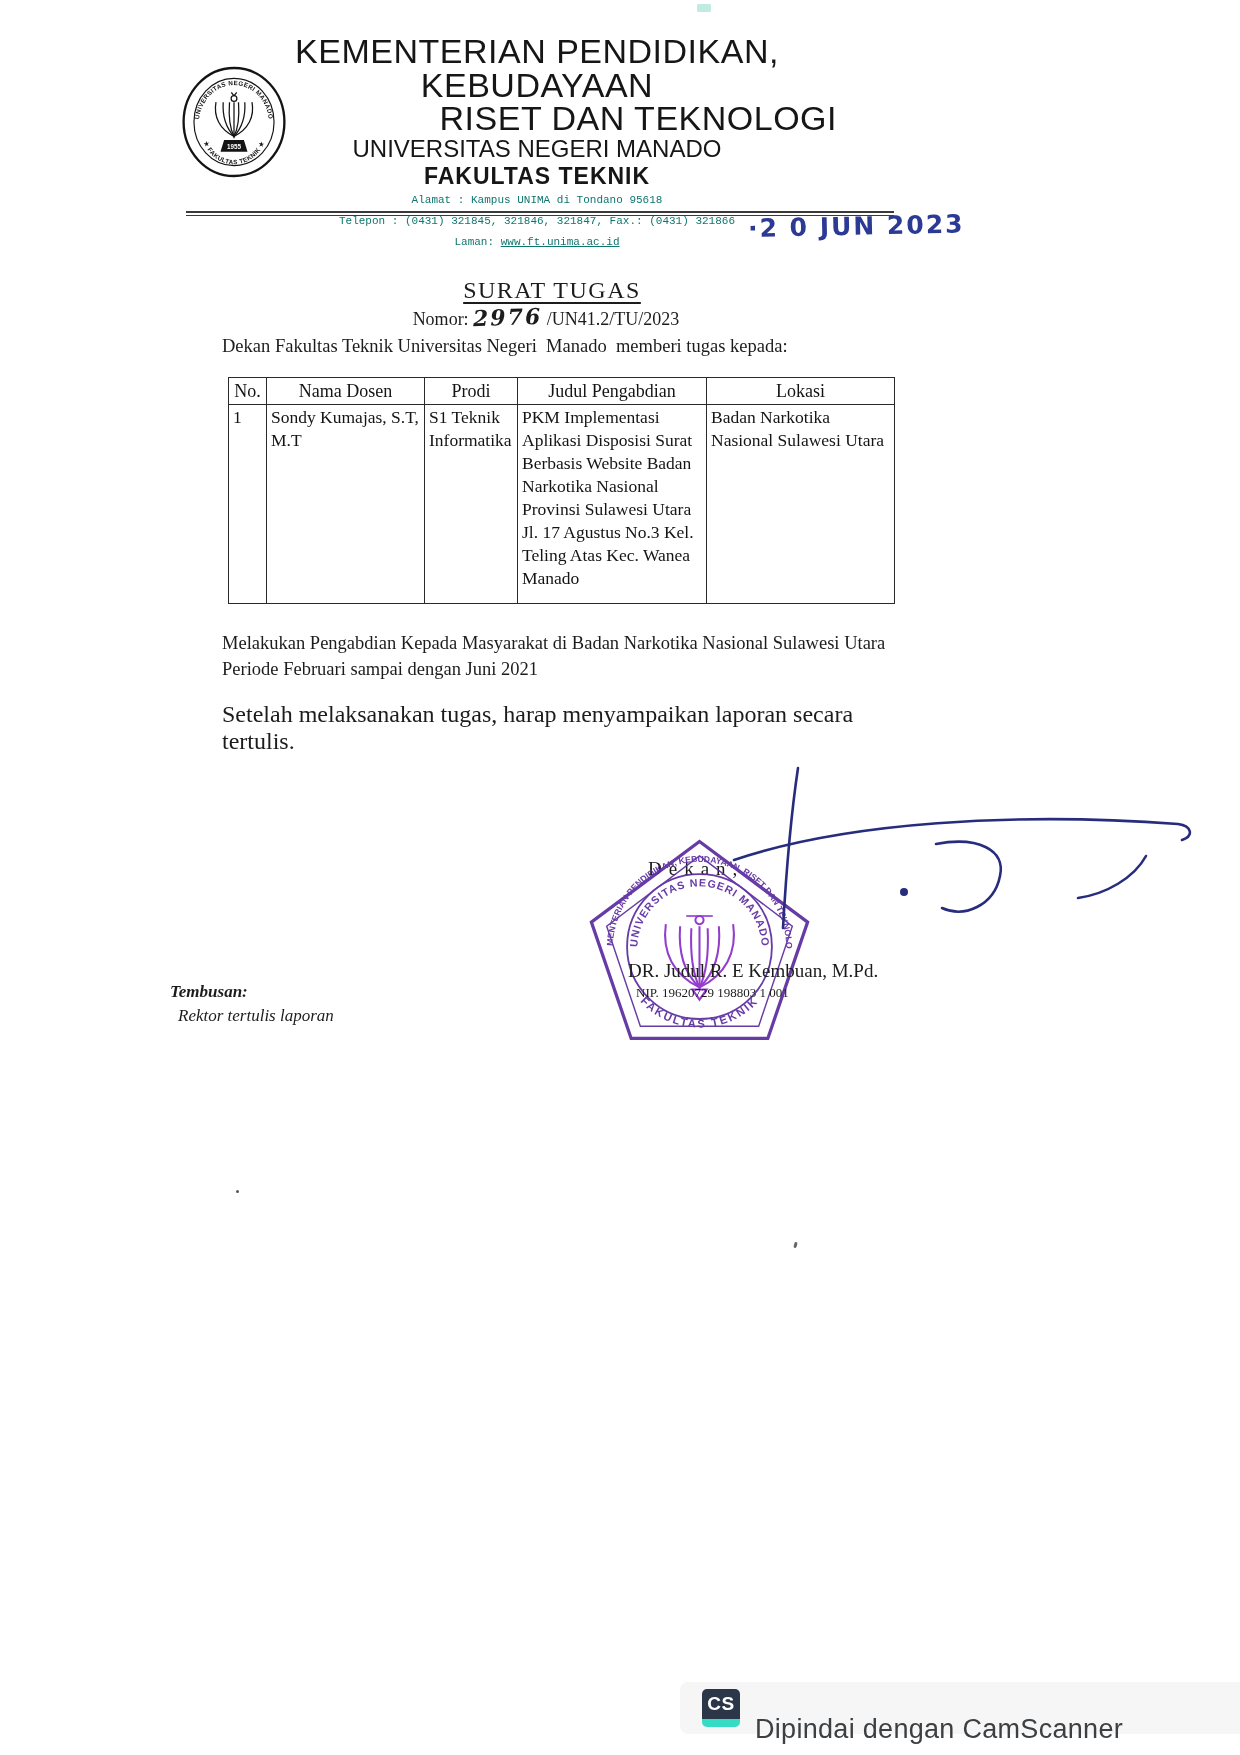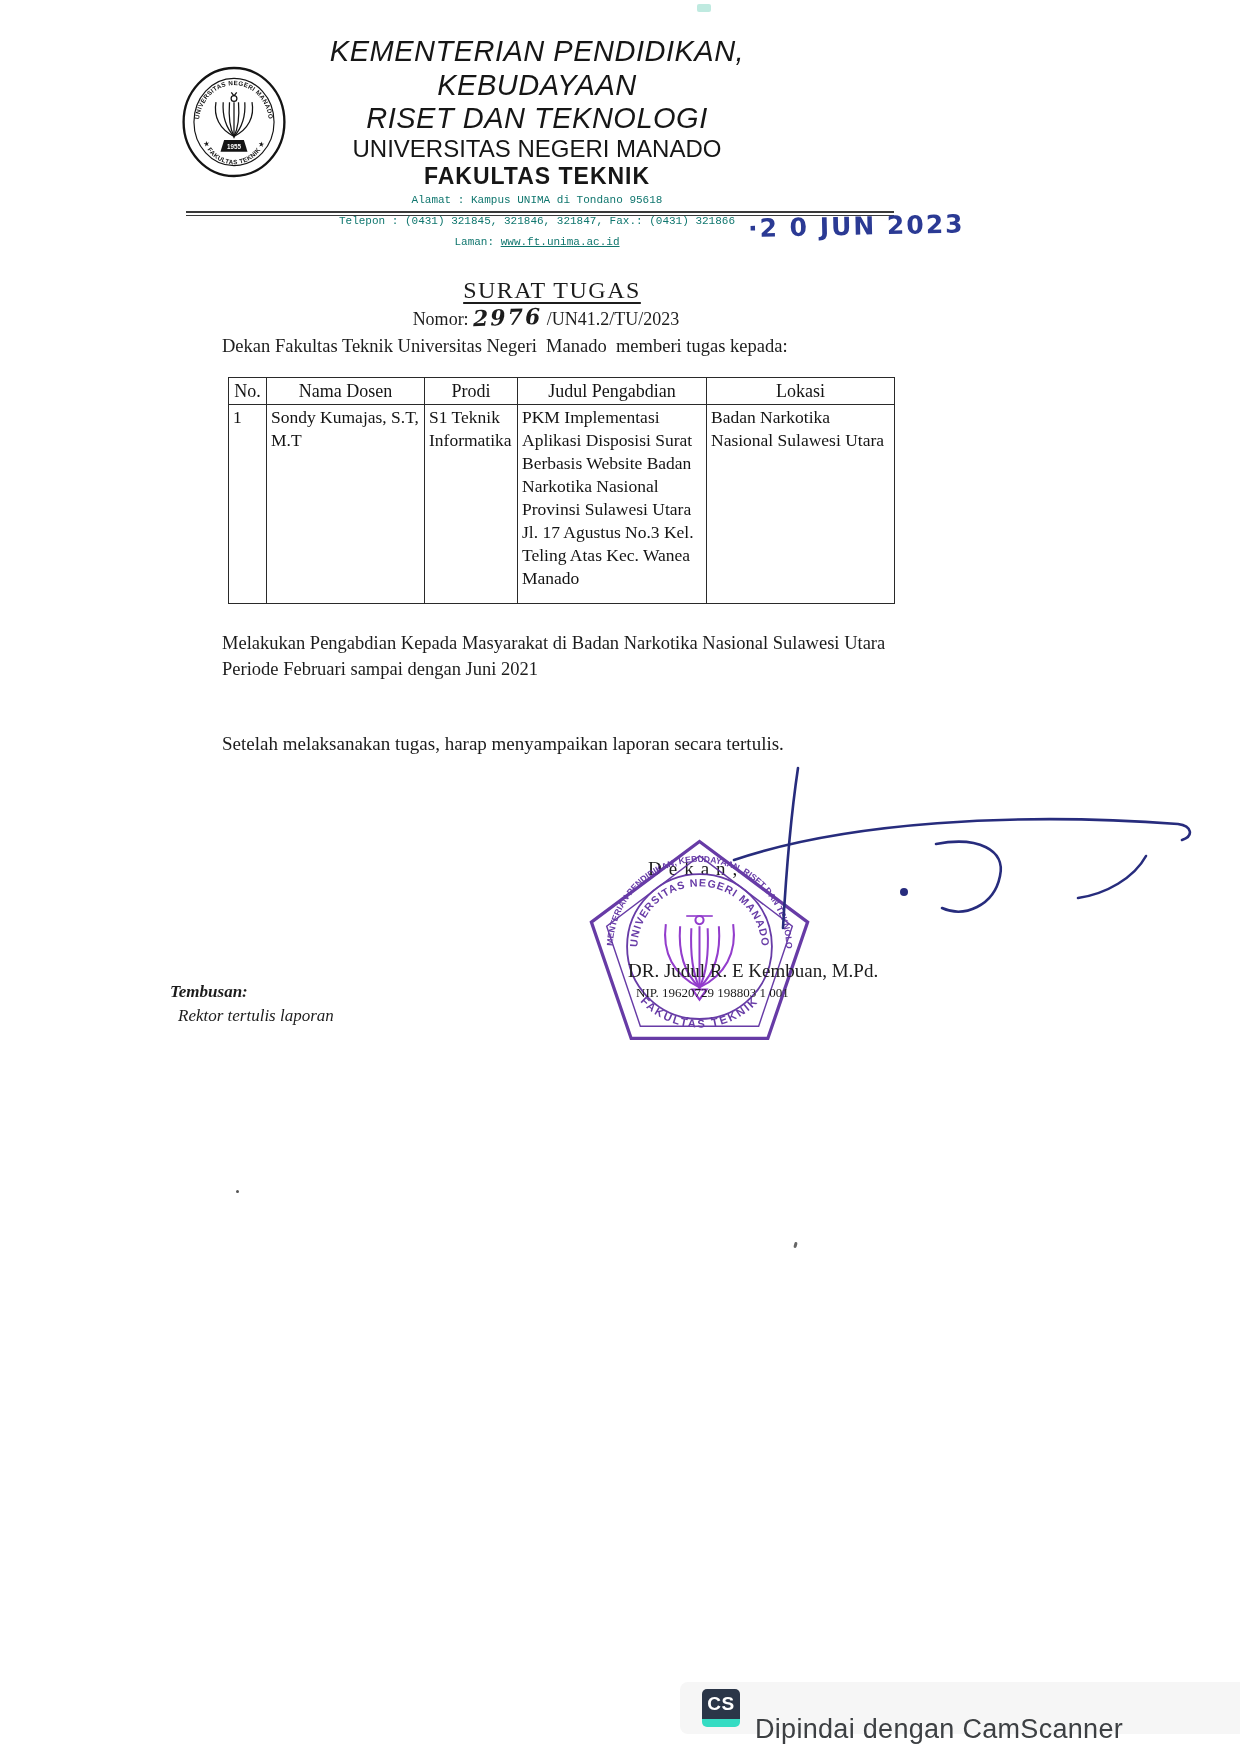--- a/index.html
+++ b/index.html
@@ -10,23 +10,23 @@
     background:#ffffff;
     overflow:hidden;
     font-family:"Liberation Serif", serif;
     color:#1c1c1c;
   }
   .abs{position:absolute;}
   .serif{font-family:"Liberation Serif", serif; white-space:pre-wrap;}
 
   
   .lh-block{left:237px;top:34px;width:600px;text-align:center;color:#161616;}
-  .lh-line1,.lh-line2{font-size:29px;letter-spacing:.5px;font-family:"Liberation Sans",sans-serif;font-style:italic;}
+  .lh-line1,.lh-line2{font-size:34px;letter-spacing:.5px;font-family:"Liberation Sans",sans-serif;}
   .lh-line1{line-height:34px;}
-  .lh-line2{line-height:32px;}
+  .lh-line2{line-height:32px;text-align:right;}
   .lh-line3{font-size:24px;line-height:29px;font-family:"Liberation Sans",sans-serif;}
   .lh-line4{font-size:23px;line-height:27px;font-weight:bold;letter-spacing:1px;font-family:"Liberation Sans",sans-serif;}
   .lh-small{font-size:11px;line-height:21px;font-family:Liberation Mono, monospace;color:#0f766e;}
   .lh-url{text-decoration:underline;}
   .rule{left:186px;top:211px;width:708px;height:2px;border-top:2.5px solid #3a3a3a;border-bottom:1.5px solid #3a3a3a;}
 
   
   .date-stamp{
     left:748px;top:212px;width:190px;
     font-family:"DejaVu Sans",sans-serif;
@@ -41,21 +41,21 @@
   .nomor{left:237px;top:283px;width:600px;text-align:center;font-size:18px;}
   .hand-number{
     display:inline-block;font-family:"DejaVu Serif",serif;
     font-weight:bold;font-style:italic;font-size:22px;
     letter-spacing:2px;transform:rotate(-2deg);
   }
 
   
   .intro{left:222px;top:336px;width:700px;font-size:18.5px;}
   .para1{left:222px;top:630px;width:668px;font-size:18.5px;line-height:26px;}
-  .para2{left:222px;top:733px;width:700px;font-size:19px;}
+  .para2{left:222px;top:701px;width:700px;font-size:24px;}
 
   
   table.doc{
     position:absolute;left:228px;top:377px;
     border-collapse:collapse;table-layout:fixed;width:666px;
     font-size:18px;color:#141414;
   }
   table.doc th, table.doc td{border:1.6px solid #2a2a2a;padding:1px 4px;}
   table.doc th{font-weight:normal;font-size:18px;height:24px;}
   table.doc td{vertical-align:top;height:196px;font-size:17.5px;line-height:23px;white-space:pre-wrap;}

